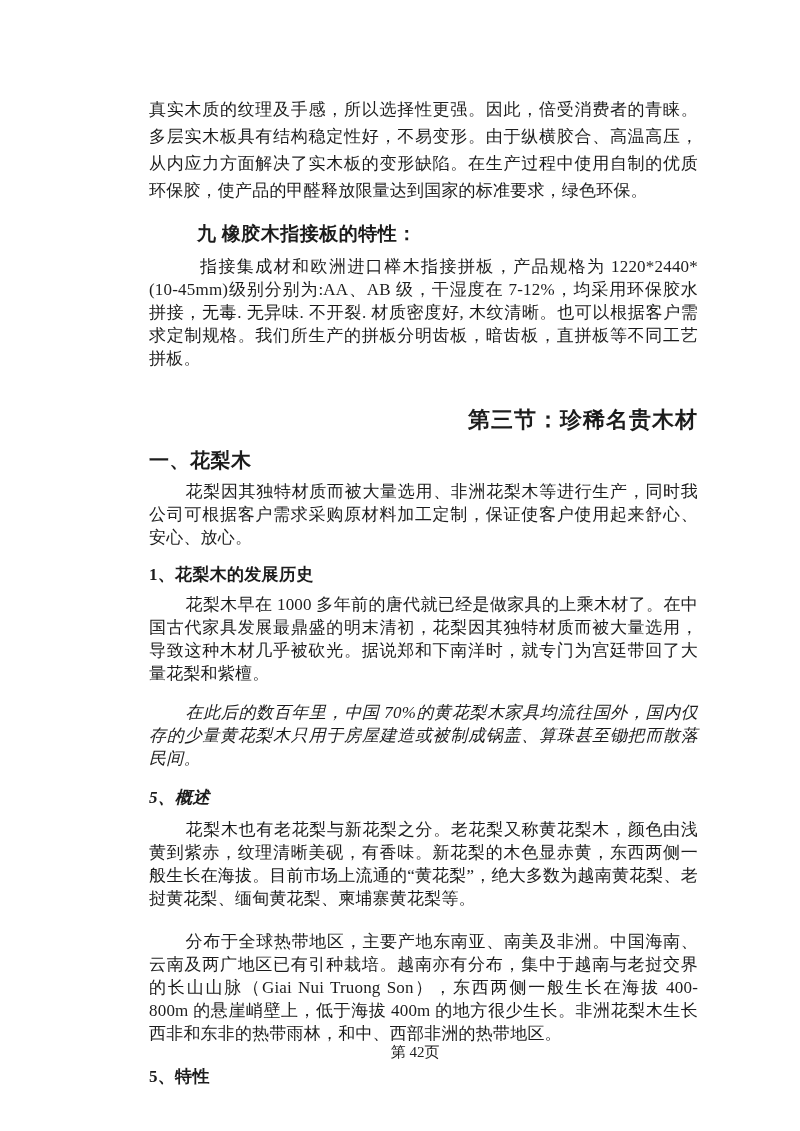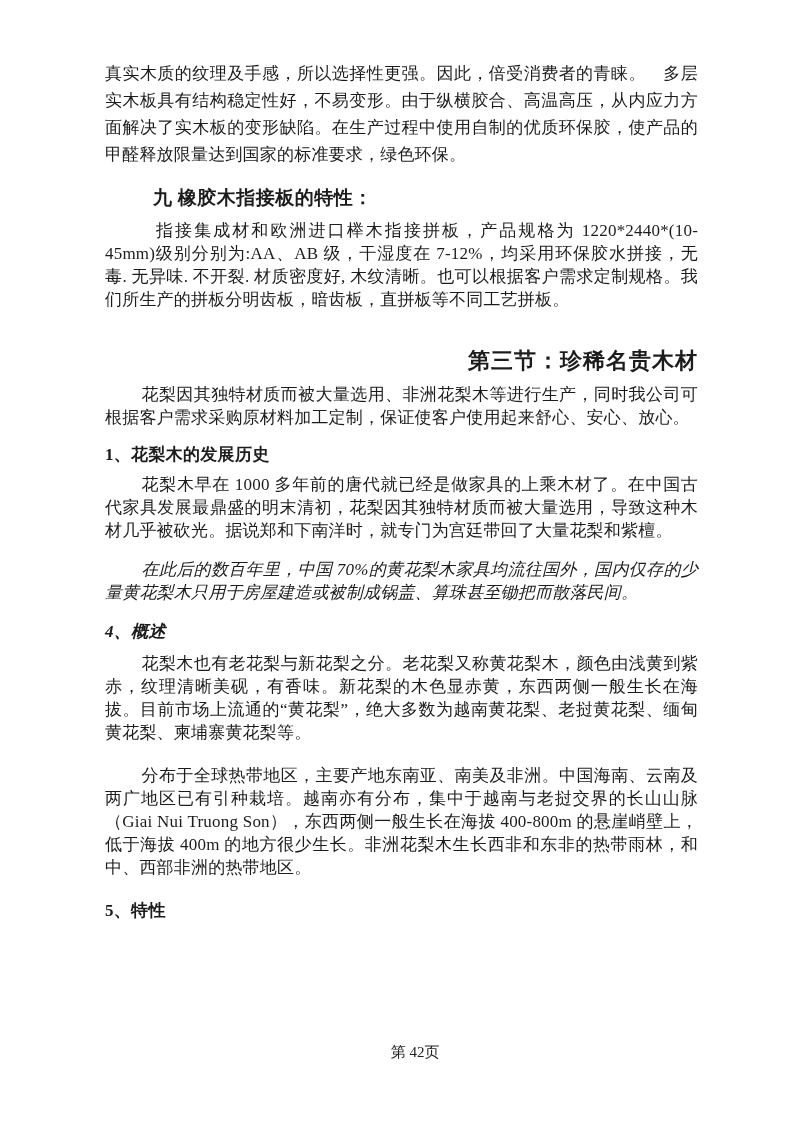--- a/index.html
+++ b/index.html
@@ -11,22 +11,23 @@
     position: relative;
     width: 800px;
     height: 1131px;
     background: #ffffff;
     color: #1c1c1c;
     font-family: "Liberation Serif", "DejaVu Serif", serif;
     overflow: hidden;
     box-sizing: border-box;
   }
   .content {
-    padding: 60px 102px 0 105px;
+    padding: 96px 102px 0 105px;
     box-sizing: border-box;
+    margin-left: 44px;
   }
   p {
     margin: 0;
     font-size: 17px;
     line-height: 23px;
     text-align: justify;
     text-justify: inter-ideograph;
     letter-spacing: 0.2px;
   }
   .p-cont {
@@ -91,30 +92,31 @@
   <div class="content">
 
     <p class="p-cont">真实木质的纹理及手感，所以选择性更强。因此，倍受消费者的青睐。　多层实木板具有结构稳定性好，不易变形。由于纵横胶合、高温高压，从内应力方面解决了实木板的变形缺陷。在生产过程中使用自制的优质环保胶，使产品的甲醛释放限量达到国家的标准要求，绿色环保。</p>
 
     <p class="h-9">九 橡胶木指接板的特性：</p>
 
     <p class="p-9 indent3">指接集成材和欧洲进口榉木指接拼板，产品规格为 1220*2440*(10-45mm)级别分别为:AA、AB 级，干湿度在 7-12%，均采用环保胶水拼接，无毒. 无异味. 不开裂. 材质密度好, 木纹清晰。也可以根据客户需求定制规格。我们所生产的拼板分明齿板，暗齿板，直拼板等不同工艺拼板。</p>
 
     <p class="section-title">第三节：珍稀名贵木材</p>
 
+    <p class="h-sub">一、花梨木</p>
 
     <p class="mt6 indent2">花梨因其独特材质而被大量选用、非洲花梨木等进行生产，同时我公司可根据客户需求采购原材料加工定制，保证使客户使用起来舒心、安心、放心。</p>
 
     <p class="h-num mt14">1、花梨木的发展历史</p>
 
     <p class="mt6 indent2">花梨木早在 1000 多年前的唐代就已经是做家具的上乘木材了。在中国古代家具发展最鼎盛的明末清初，花梨因其独特材质而被大量选用，导致这种木材几乎被砍光。据说郑和下南洋时，就专门为宫廷带回了大量花梨和紫檀。</p>
 
     <p class="mt16 indent2">在此后的数百年里，中国 70%的黄花梨木家具均流往国外，国内仅存的少量黄花梨木只用于房屋建造或被制成锅盖、算珠甚至锄把而散落民间。</p>
 
-    <p class="h-num mt16">4、概述</p>
+    <p class="h-num mt16">5、概述</p>
 
     <p class="mt8 indent2">花梨木也有老花梨与新花梨之分。老花梨又称黄花梨木，颜色由浅黄到紫赤，纹理清晰美砚，有香味。新花梨的木色显赤黄，东西两侧一般生长在海拔。目前市场上流通的“黄花梨”，绝大多数为越南黄花梨、老挝黄花梨、缅甸黄花梨、柬埔寨黄花梨等。</p>
 
     <p class="mt20 indent2">分布于全球热带地区，主要产地东南亚、南美及非洲。中国海南、云南及两广地区已有引种栽培。越南亦有分布，集中于越南与老挝交界的长山山脉（Giai Nui Truong Son），东西两侧一般生长在海拔 400-800m 的悬崖峭壁上，低于海拔 400m 的地方很少生长。非洲花梨木生长西非和东非的热带雨林，和中、西部非洲的热带地区。</p>
 
     <p class="h-num mt20">5、特性</p>
 
   </div>
 
   <div class="footer">第 42页</div>

